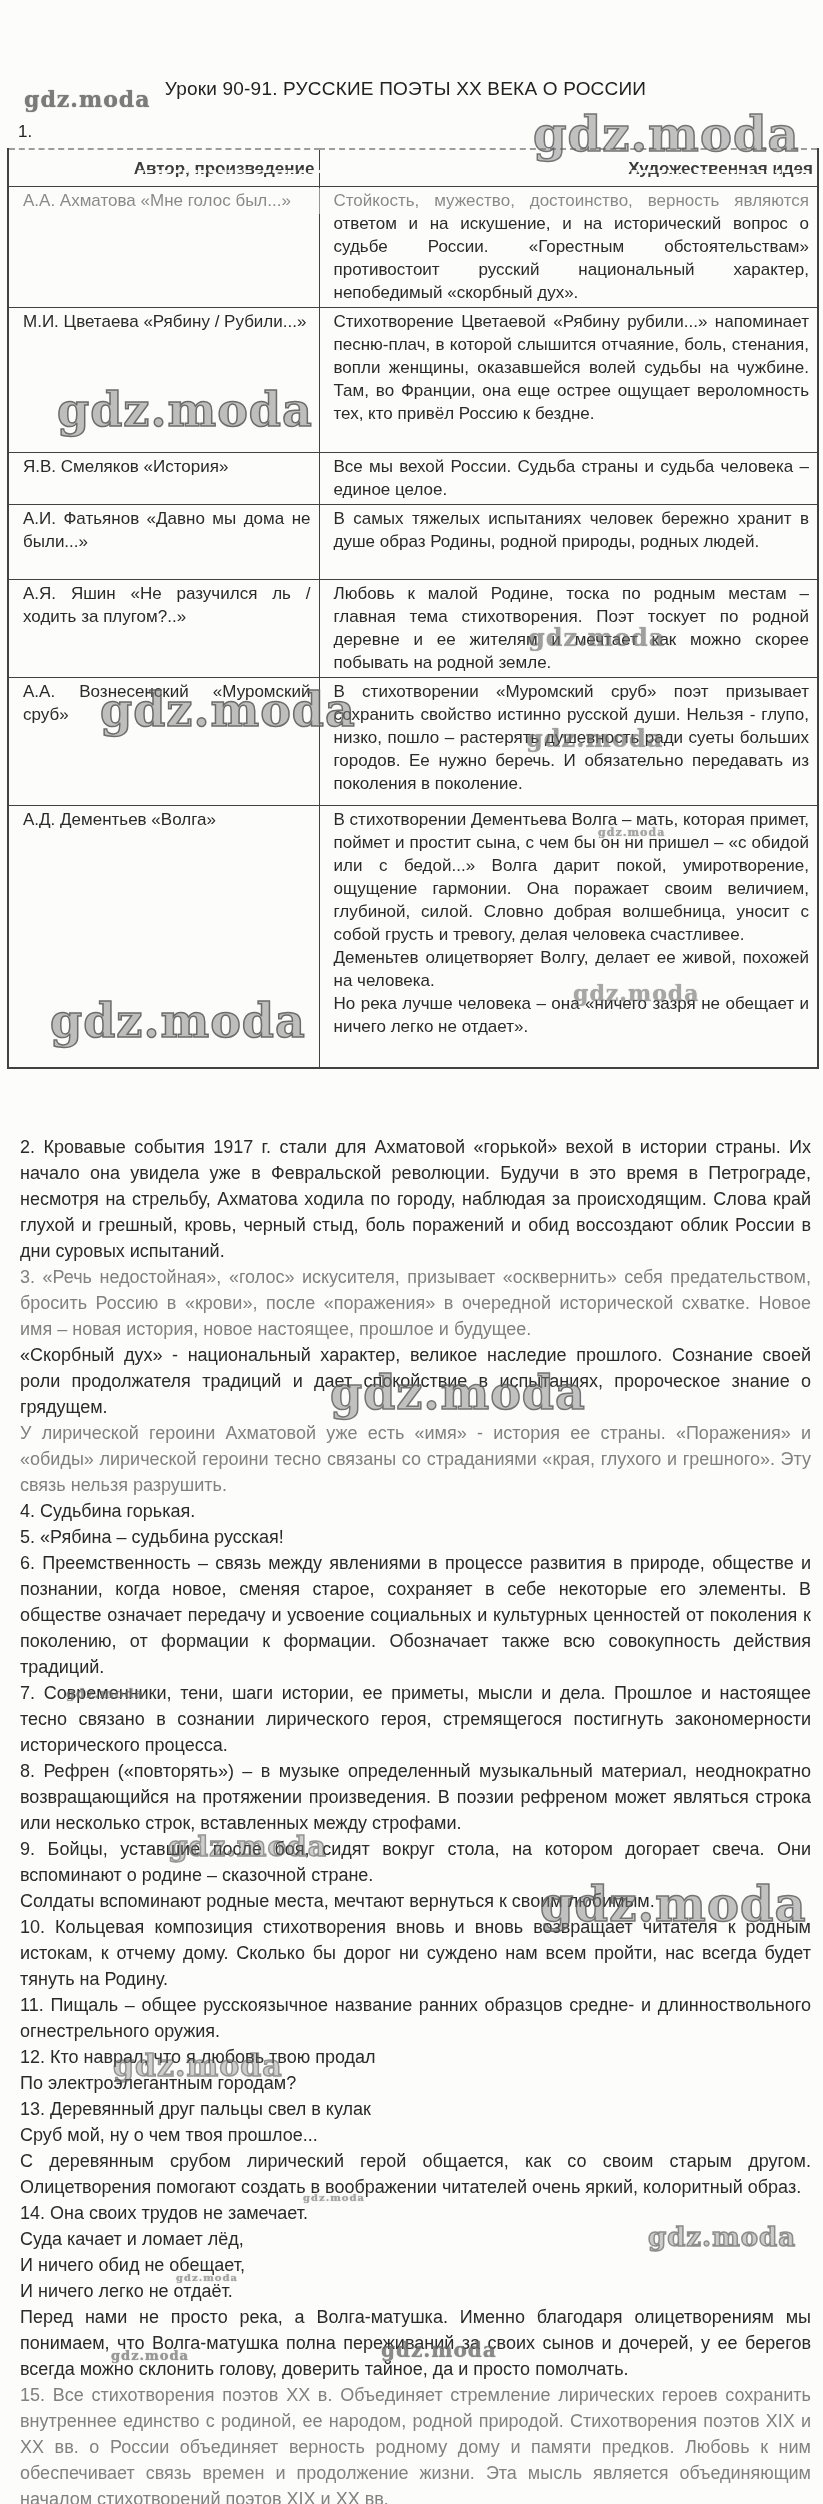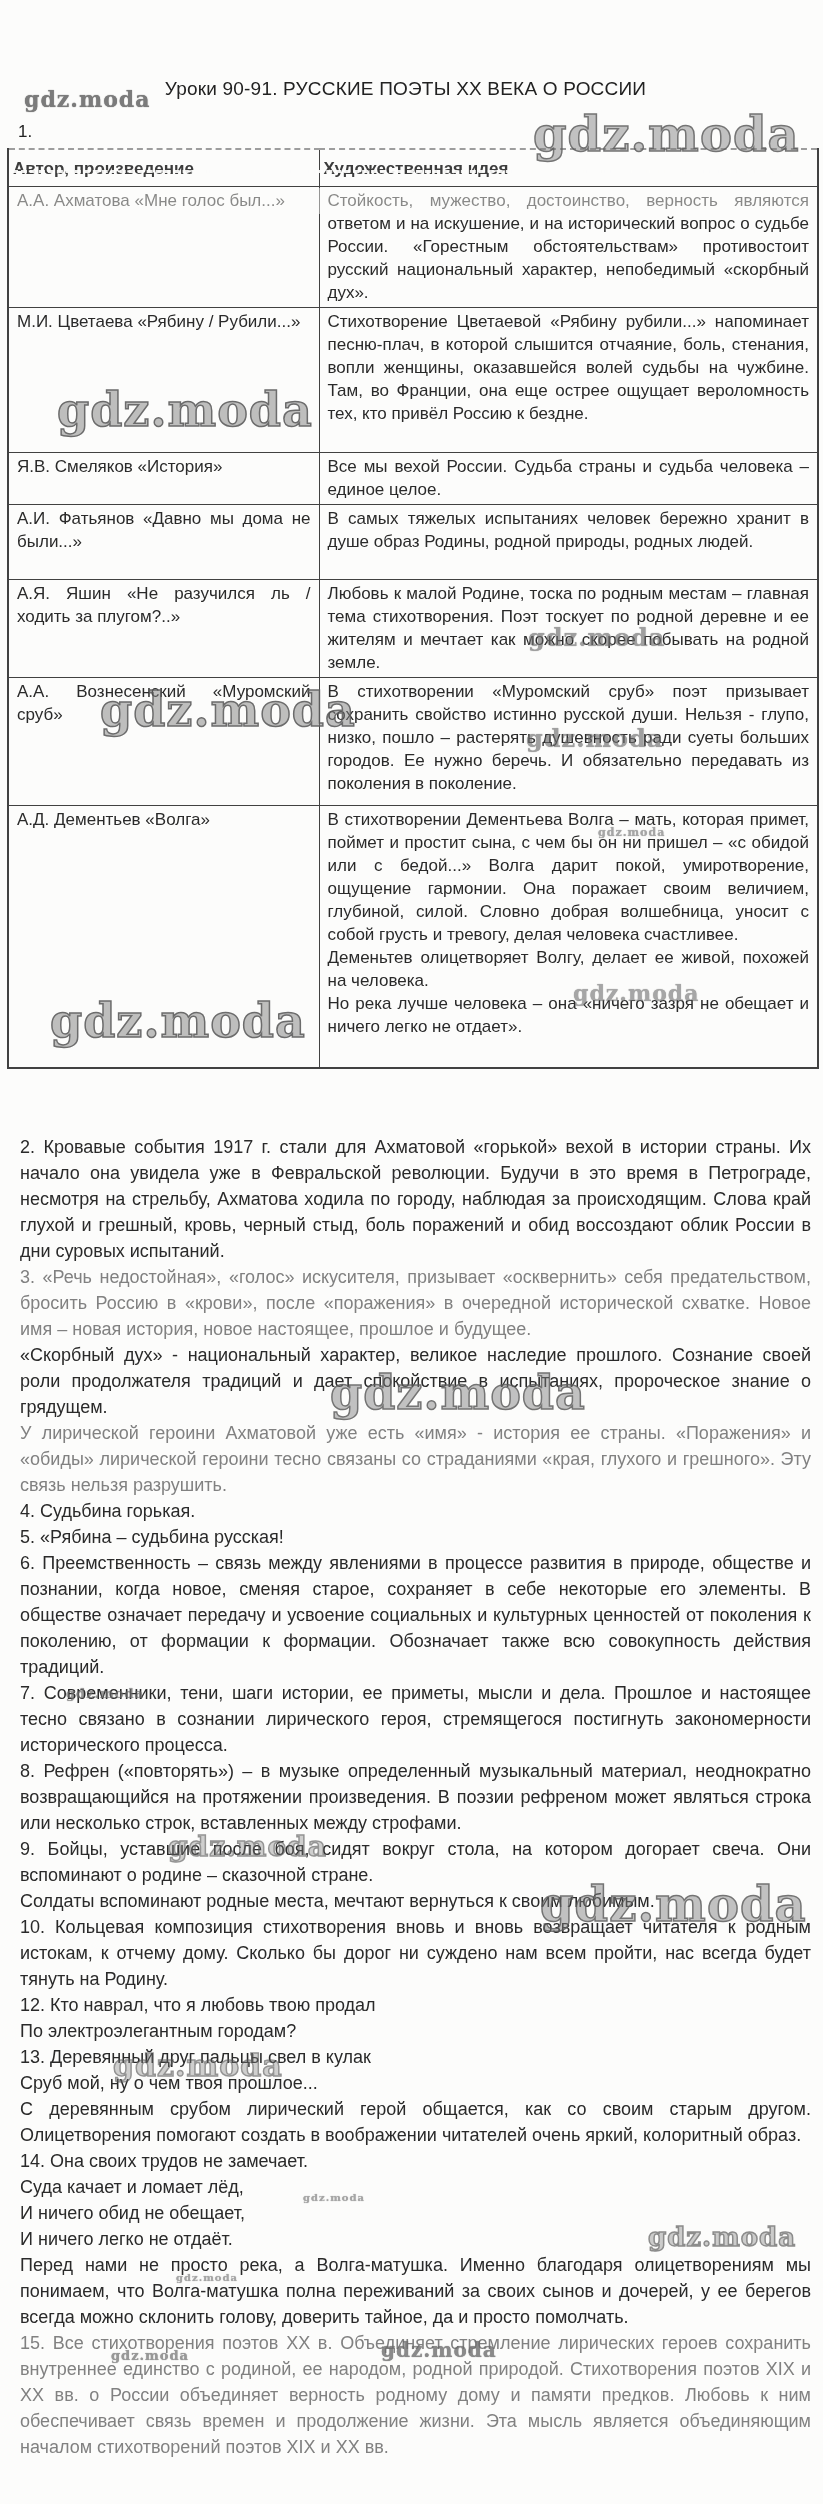--- a/index.html
+++ b/index.html
@@ -25,28 +25,28 @@
     width:810px;
     border-collapse:collapse;table-layout:fixed;
     font-size:17px;line-height:23px;
     border-left:2px solid #414141;border-right:2px solid #414141;
     border-bottom:2px solid #414141;border-top:2px dashed #9d9d9d;
   }
   table.poets col.c1{width:311px;}
   table.poets col.c2{width:499px;}
   table.poets th{
     height:34px;font-size:17px;font-weight:bold;color:#3c3c3c;
-    text-align:left;vertical-align:middle;padding:1px 4px;
+    text-align:right;vertical-align:middle;padding:1px 4px;
     border:1.5px solid #414141;
     border-top:none;border-bottom:1.5px dashed #9d9d9d;
   }
   table.poets td{
     vertical-align:top;
     border:1.5px solid #414141;
-    padding:2px 8px 3px 8px;
+    padding:2px 8px 3px 14px;
     text-align:justify;
   }
   tbody tr:nth-child(1){height:112px;}
   tbody tr:nth-child(2){height:145px;}
   tbody tr:nth-child(3){height:50px;margin-left:25px;}
   tbody tr:nth-child(4){height:75px;border-radius:16px;}
   tbody tr:nth-child(5){height:92px;}
   tbody tr:nth-child(6){height:128px;}
   tbody tr:nth-child(7){height:262px;}
   td.author-cell{padding-left:7px;}
@@ -158,20 +158,21 @@
       <div class="ans">«Скорбный дух» - национальный характер, великое наследие прошлого. Сознание своей роли продолжателя традиций и дает спокойствие в испытаниях, пророческое знание о грядущем.</div>
       <div class="ans dim">У лирической героини Ахматовой уже есть «имя» - история ее страны. «Поражения» и «обиды» лирической героини тесно связаны со страданиями «края, глухого и грешного». Эту связь нельзя разрушить.</div>
       <div class="ans">4. Судьбина горькая.</div>
       <div class="ans">5. «Рябина – судьбина русская!</div>
       <div class="ans">6. Преемственность – связь между явлениями в процессе развития в природе, обществе и познании, когда новое, сменяя старое, сохраняет в себе некоторые его элементы. В обществе означает передачу и усвоение социальных и культурных ценностей от поколения к поколению, от формации к формации. Обозначает также всю совокупность действия традиций.</div>
       <div class="ans">7. Современники, тени, шаги истории, ее приметы, мысли и дела. Прошлое и настоящее тесно связано в сознании лирического героя, стремящегося постигнуть закономерности исторического процесса.</div>
       <div class="ans">8. Рефрен («повторять») – в музыке определенный музыкальный материал, неоднократно возвращающийся на протяжении произведения. В поэзии рефреном может являться строка или несколько строк, вставленных между строфами.</div>
       <div class="ans">9. Бойцы, уставшие после боя, сидят вокруг стола, на котором догорает свеча. Они вспоминают о родине – сказочной стране.</div>
       <div class="ans">Солдаты вспоминают родные места, мечтают вернуться к своим любимым.</div>
       <div class="ans">10. Кольцевая композиция стихотворения вновь и вновь возвращает читателя к родным истокам, к отчему дому. Сколько бы дорог ни суждено нам всем пройти, нас всегда будет тянуть на Родину.</div>
+      <div class="ans">11. Пищаль – общее русскоязычное название ранних образцов средне- и длинноствольного огнестрельного оружия.</div>
       <div class="ans">12. Кто наврал, что я любовь твою продал</div>
       <div class="ans">По электроэлегантным городам?</div>
       <div class="ans">13. Деревянный друг пальцы свел в кулак</div>
       <div class="ans">Сруб мой, ну о чем твоя прошлое...</div>
       <div class="ans">С деревянным срубом лирический герой общается, как со своим старым другом. Олицетворения помогают создать в воображении читателей очень яркий, колоритный образ.</div>
       <div class="ans">14. Она своих трудов не замечает.</div>
       <div class="ans">Суда качает и ломает лёд,</div>
       <div class="ans">И ничего обид не обещает,</div>
       <div class="ans">И ничего легко не отдаёт.</div>
       <div class="ans">Перед нами не просто река, а Волга-матушка. Именно благодаря олицетворениям мы понимаем, что Волга-матушка полна переживаний за своих сынов и дочерей, у ее берегов всегда можно склонить голову, доверить тайное, да и просто помолчать.</div>

